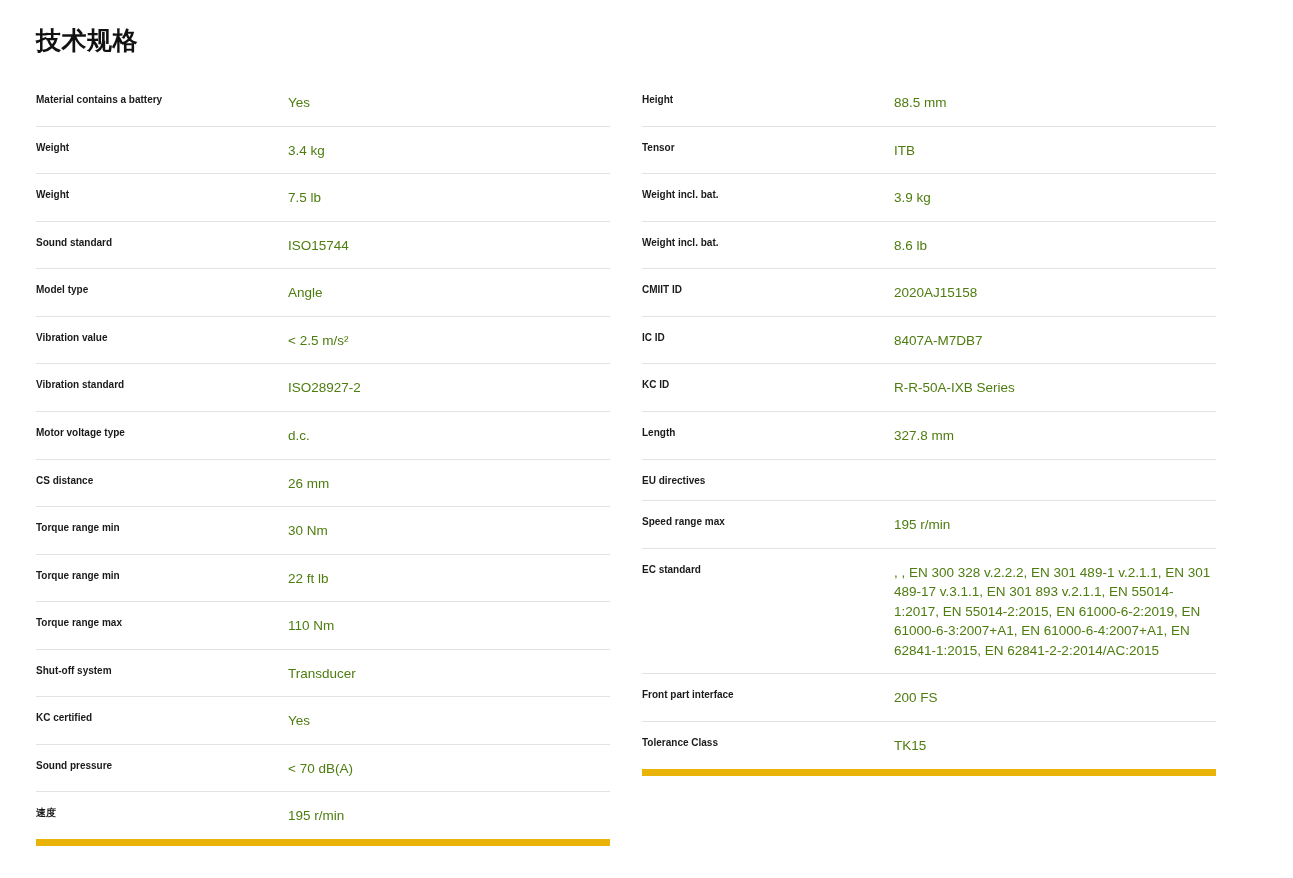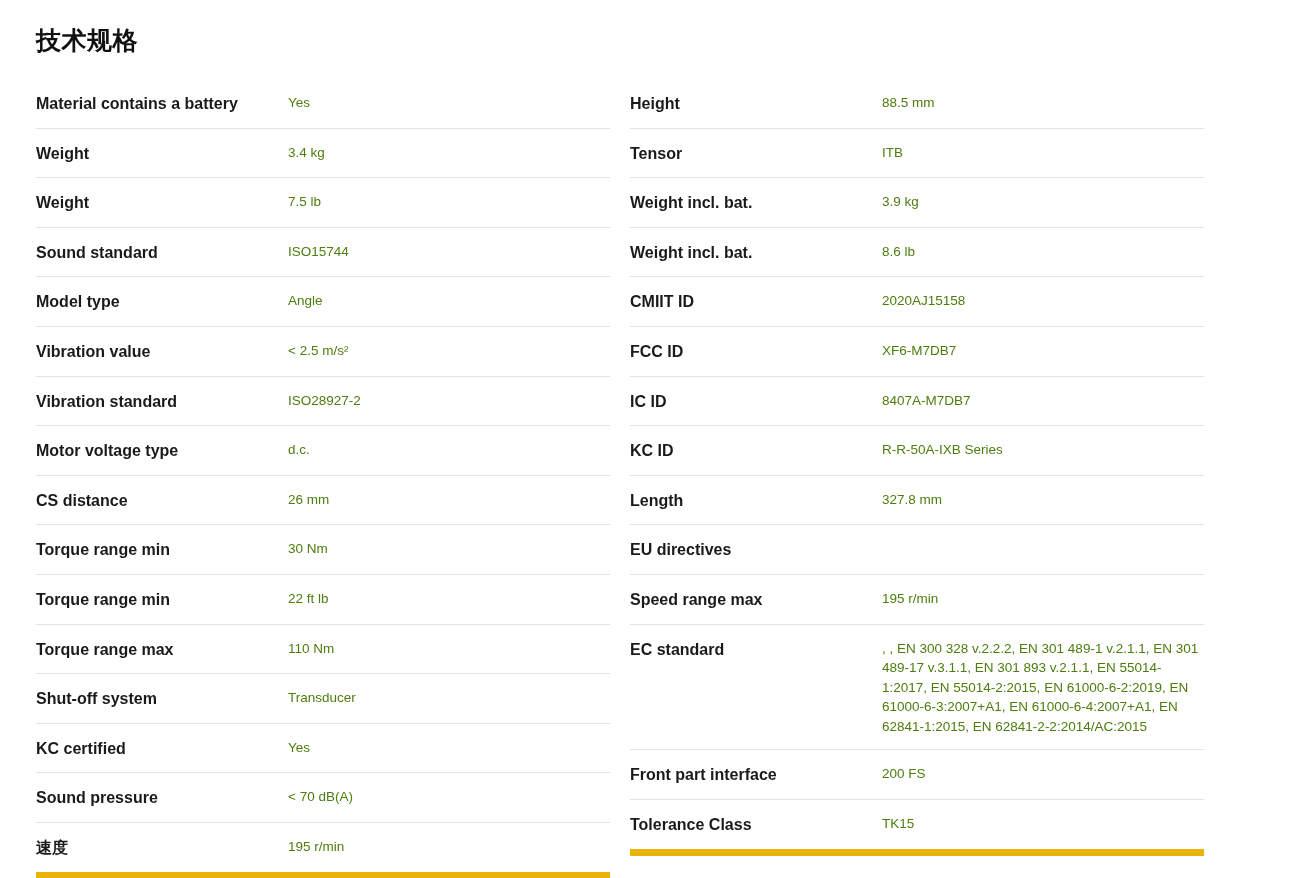--- a/index.html
+++ b/index.html
@@ -32,37 +32,37 @@
     align-items: flex-start;
   }
   .spec-col {
     flex: 0 0 574px;
     width: 574px;
   }
   .spec-col.left {
     margin-right: 16px;
   }
   .spec-col.right {
-    margin-left: 4px;
+    margin-left: 16px;
   }
   .spec-row {
     display: flex;
     align-items: flex-start;
     border-bottom: 1px solid #e3e3e3;
     padding: 14px 0 13px 0;
     min-height: 24px;
     box-sizing: border-box;
   }
   .spec-row:last-child {
     border-bottom: 7px solid #eab308;
   }
   .spec-label {
     flex: 0 0 252px;
     width: 252px;
-    font-size: 16px;
+    font-size: 10px;
     font-weight: bold;
     line-height: 1.35;
     color: #1a1a1a;
     padding-right: 10px;
     box-sizing: border-box;
   }
   .spec-value {
     flex: 1 1 auto;
     font-size: 13.5px;
     font-weight: normal;
@@ -158,24 +158,20 @@
         </div>
         <div class="spec-row">
           <div class="spec-label">Weight incl. bat.</div>
           <div class="spec-value">8.6 lb</div>
         </div>
         <div class="spec-row">
           <div class="spec-label">CMIIT ID</div>
           <div class="spec-value">2020AJ15158</div>
         </div>
         <div class="spec-row">
-          <div class="spec-label">FCC ID</div>
-          <div class="spec-value">XF6-M7DB7</div>
-        </div>
-        <div class="spec-row">
           <div class="spec-label">IC ID</div>
           <div class="spec-value">8407A-M7DB7</div>
         </div>
         <div class="spec-row">
           <div class="spec-label">KC ID</div>
           <div class="spec-value">R-R-50A-IXB Series</div>
         </div>
         <div class="spec-row">
           <div class="spec-label">Length</div>
           <div class="spec-value">327.8 mm</div>

